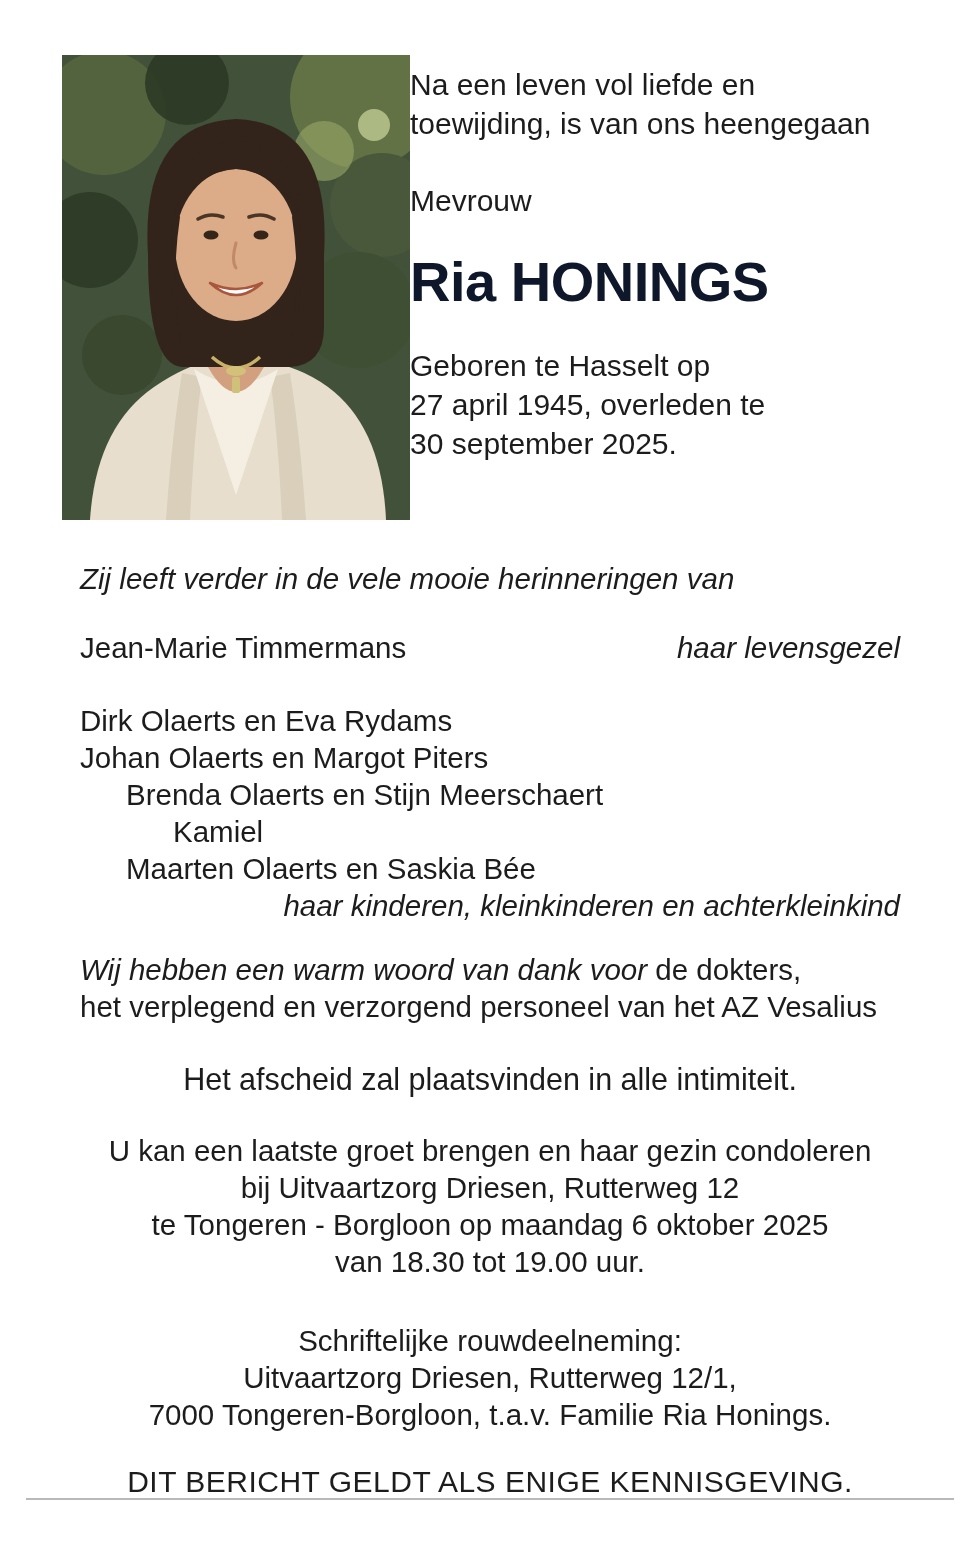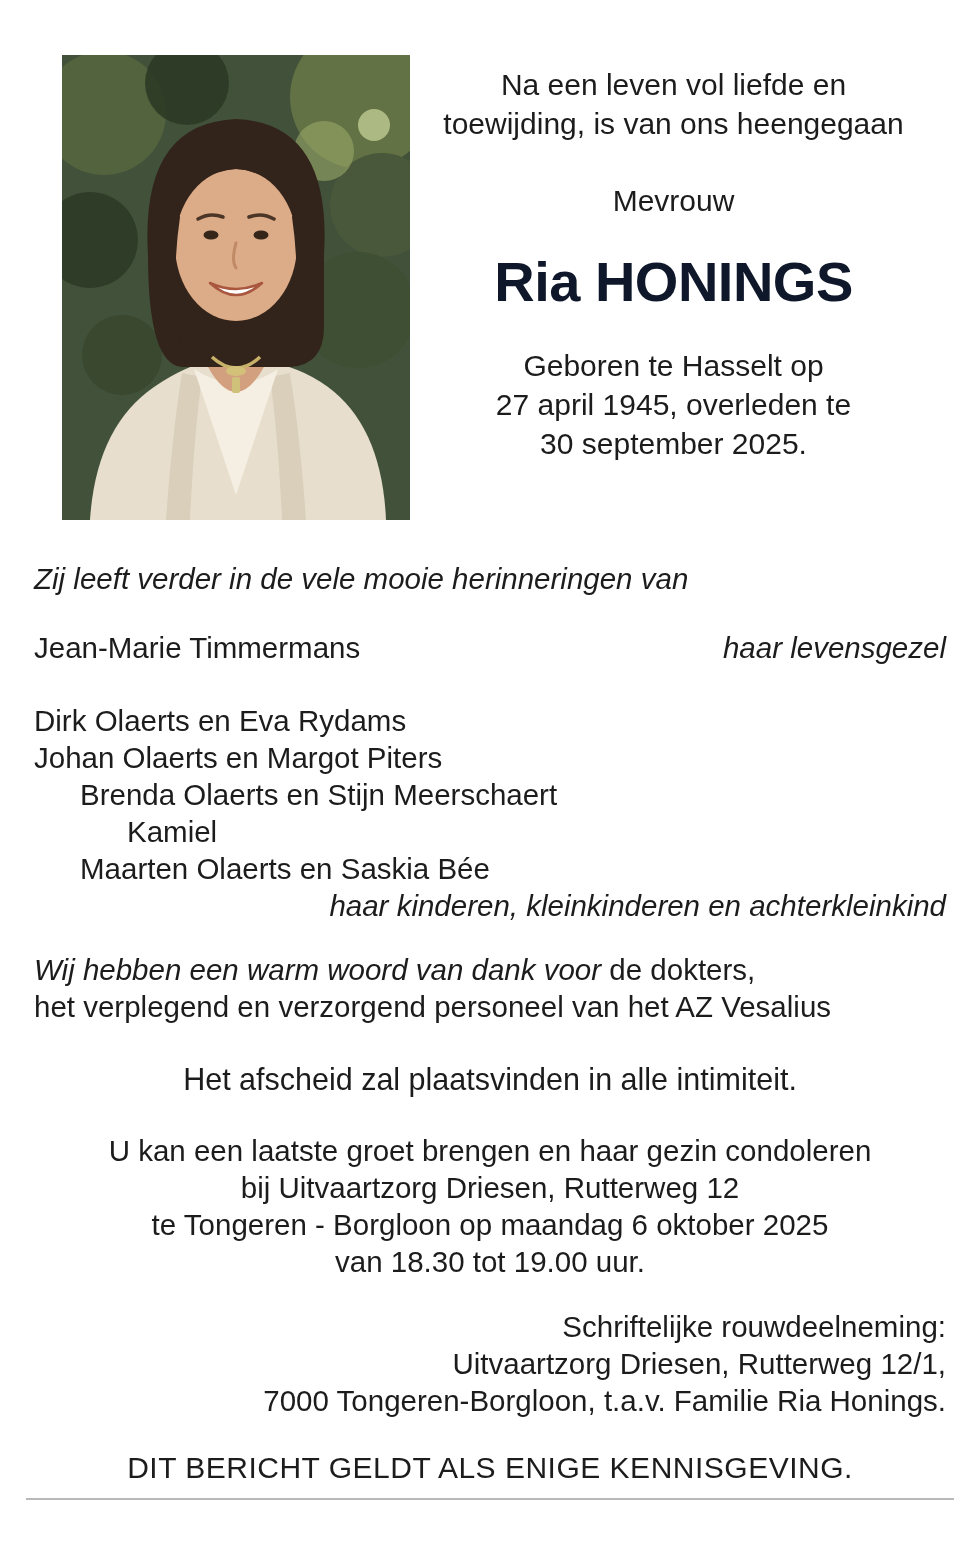--- a/index.html
+++ b/index.html
@@ -9,37 +9,37 @@
     font-family: "Liberation Sans", "DejaVu Sans", sans-serif;
     color: #1c1c1c; position: relative; overflow: hidden;
   }
   .italic { font-style: italic; }
   .bold   { font-weight: 400; }
 
   
   .top { display: flex; padding: 55px 60px 0 62px; }
   .photo { width: 348px; height: 465px; flex: none; overflow: hidden; background: #45543a; }
   .photo svg { display: block; }
-  .header-text { flex: 1; text-align: center; padding-top: 10px; font-size: 30px; line-height: 39px; padding-left: 17px; }
+  .header-text { flex: 1; text-align: left; padding-top: 10px; font-size: 30px; line-height: 39px; }
   .salutation { margin-top: 38px; }
   .name { margin: 32px 0 0; font-size: 56px; line-height: 60px; font-weight: 700; color: #0f172a; letter-spacing: -0.5px; }
   .dates { margin-top: 34px; }
 
   
-  .body-col { padding: 0 34px; font-size: 29.5px; line-height: 37px; }
+  .body-col { padding: 0 80px; font-size: 29.5px; line-height: 37px; }
   .lead { margin: 40px 0 0; }
   .partner-row { display: flex; justify-content: space-between; margin-top: 32px; }
   .family { margin-top: 36px; }
   .indent-1 { padding-left: 46px; }
   .indent-2 { padding-left: 93px; }
   .family-relation { text-align: right; }
   .thanks { margin: 27px 0 0; }
   .farewell { margin: 36px 0 0; text-align: center; font-size: 30.5px; }
   .center-block { margin-top: 34px; text-align: center; }
-  .written { margin-top: 28px; text-align: right; }
+  .written { margin-top: 42px; }
   .notice { margin-top: 30px; text-align: center; letter-spacing: 0.5px; font-size: 30px; }
 
   
   .footer-rule { position: absolute; left: 26px; right: 26px; bottom: 57px; border-top: 2px solid #b9b9b9; }
   .footer { position: absolute; left: 0; right: 0; bottom: 13px; text-align: center; font-size: 27px; color: #2d2d2d; }
   .footer .site { margin-left: 24px; }
 </style>
 </head>
 <body>
 

